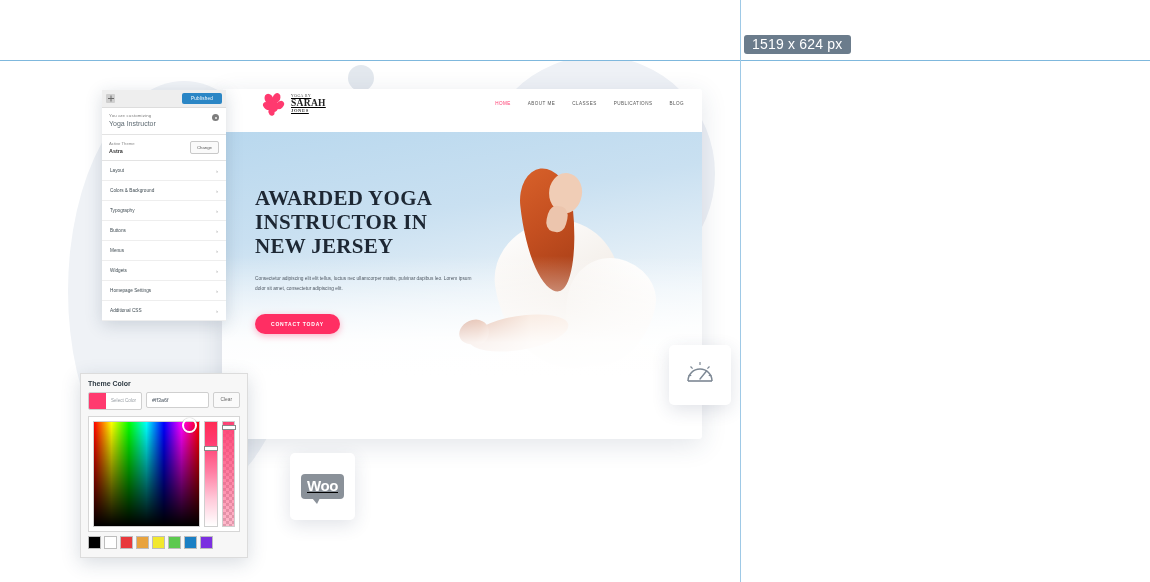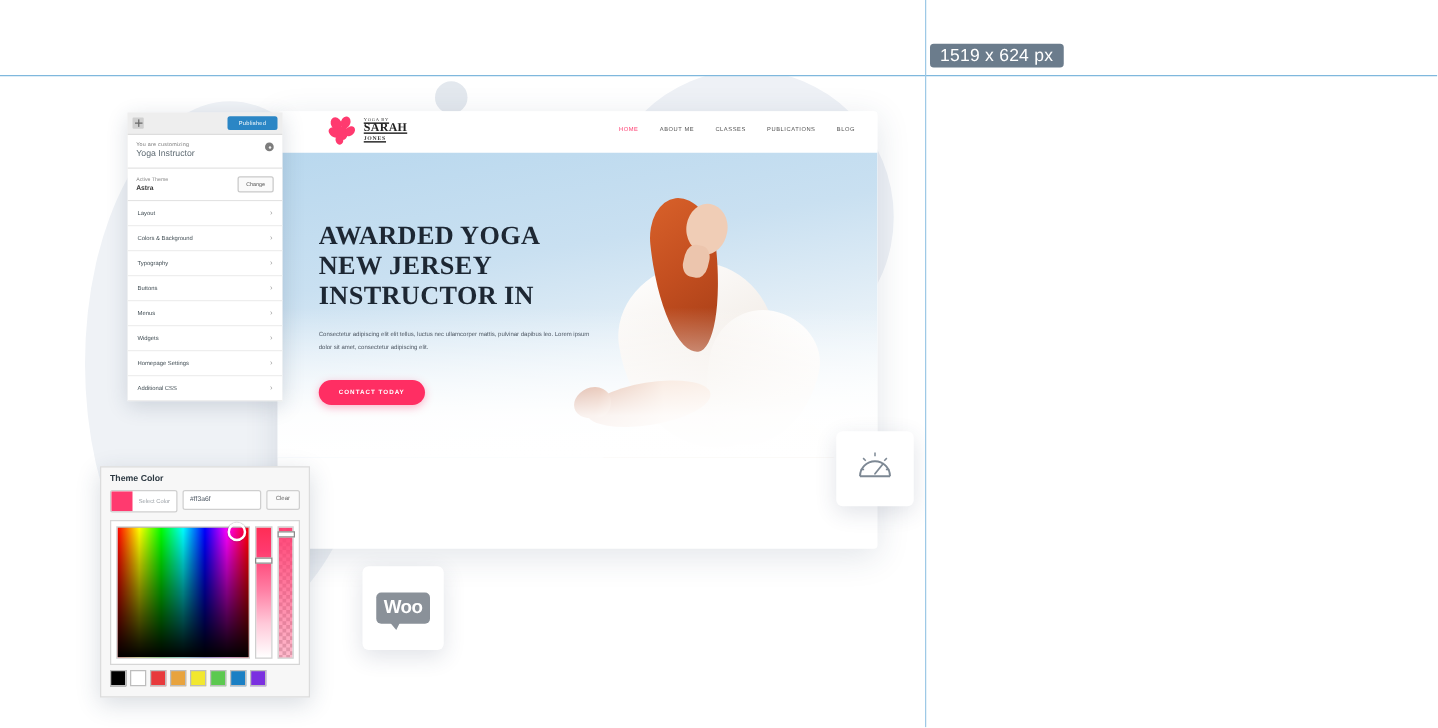--- a/index.html
+++ b/index.html
@@ -183,21 +183,21 @@
     font-size: 4.6px;
     color: #555;
     letter-spacing: 0.45px;
     white-space: nowrap;
   }
   .nav-item.active { color: #ff3a6f; }
 
   .hero {
     position: absolute;
     left: 0;
-    top: 33px;
+    top: 43px;
     width: 480px;
     height: 244px;
     background: linear-gradient(170deg, #b9d8ee 0%, #c9e0f1 35%, #e4eff7 62%, #f6fafc 84%, #ffffff 100%);
     overflow: hidden;
   }
   .hero-wash {
     position: absolute;
     left: 0;
     bottom: 0;
     width: 100%;
@@ -337,21 +337,21 @@
   .icard {
     position: absolute;
     background: #ffffff;
     border-radius: 5px;
     box-shadow: 0 5px 18px rgba(40,60,90,0.14);
     display: flex;
     align-items: center;
     justify-content: center;
     z-index: 20;
   }
-  .icard-woo { left: 290px; top: 392px; width: 65px; height: 67px; }
+  .icard-woo { left: 290px; top: 392px; width: 65px; height: 67px; text-decoration: underline; }
   .icard-type { left: 496px; top: 410px; width: 64px; height: 60px; }
   .icard-speed { left: 669px; top: 284px; width: 62px; height: 60px; }
 
   .woo-badge {
     position: relative;
     background: #8a9199;
     color: #ffffff;
     font-family: "Liberation Sans", sans-serif;
     font-weight: bold;
     font-size: 15px;
@@ -706,22 +706,22 @@
           <div class="yoga-head"></div>
           <div class="yoga-neck"></div>
           <div class="yoga-arm"></div>
           <div class="yoga-hand"></div>
         </div>
 
         <div class="hero-wash"></div>
 
         <div class="hero-title">
           <div>AWARDED YOGA</div>
+          <div>INSTRUCTOR IN</div>
           <div>NEW JERSEY</div>
-          <div>INSTRUCTOR IN</div>
         </div>
 
         <div class="hero-body">Consectetur adipiscing elit elit tellus, luctus nec ullamcorper mattis, pulvinar dapibus leo. Lorem ipsum dolor sit amet, consectetur adipiscing elit.</div>
 
         <div class="hero-cta">CONTACT TODAY</div>
       </div>
     </div>
 
     <div class="icard icard-woo">
       <span class="woo-badge">Woo</span>

